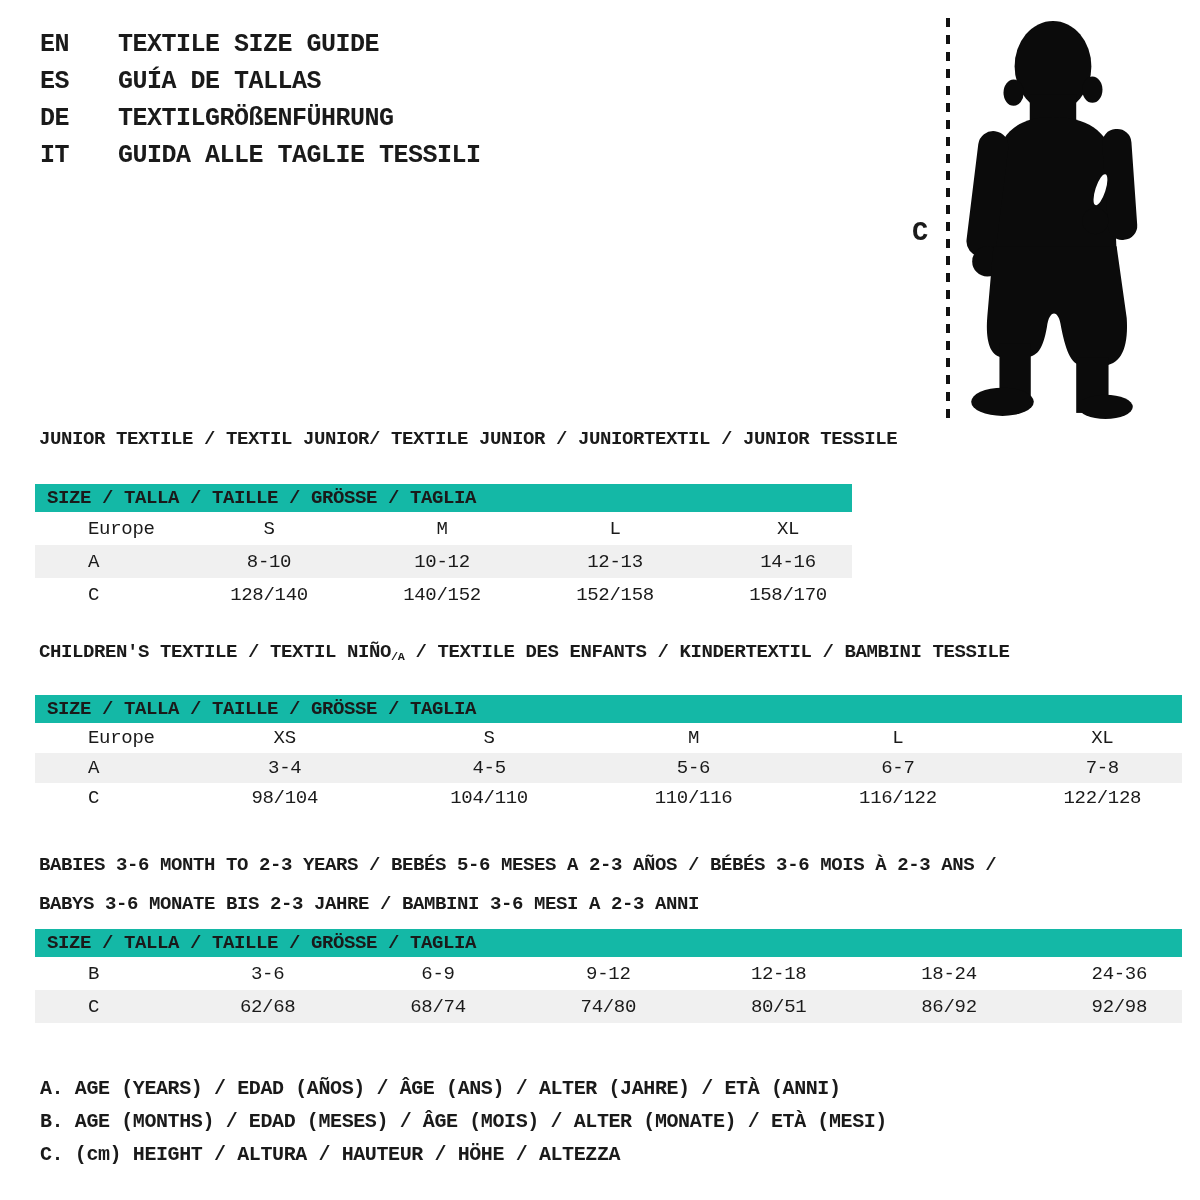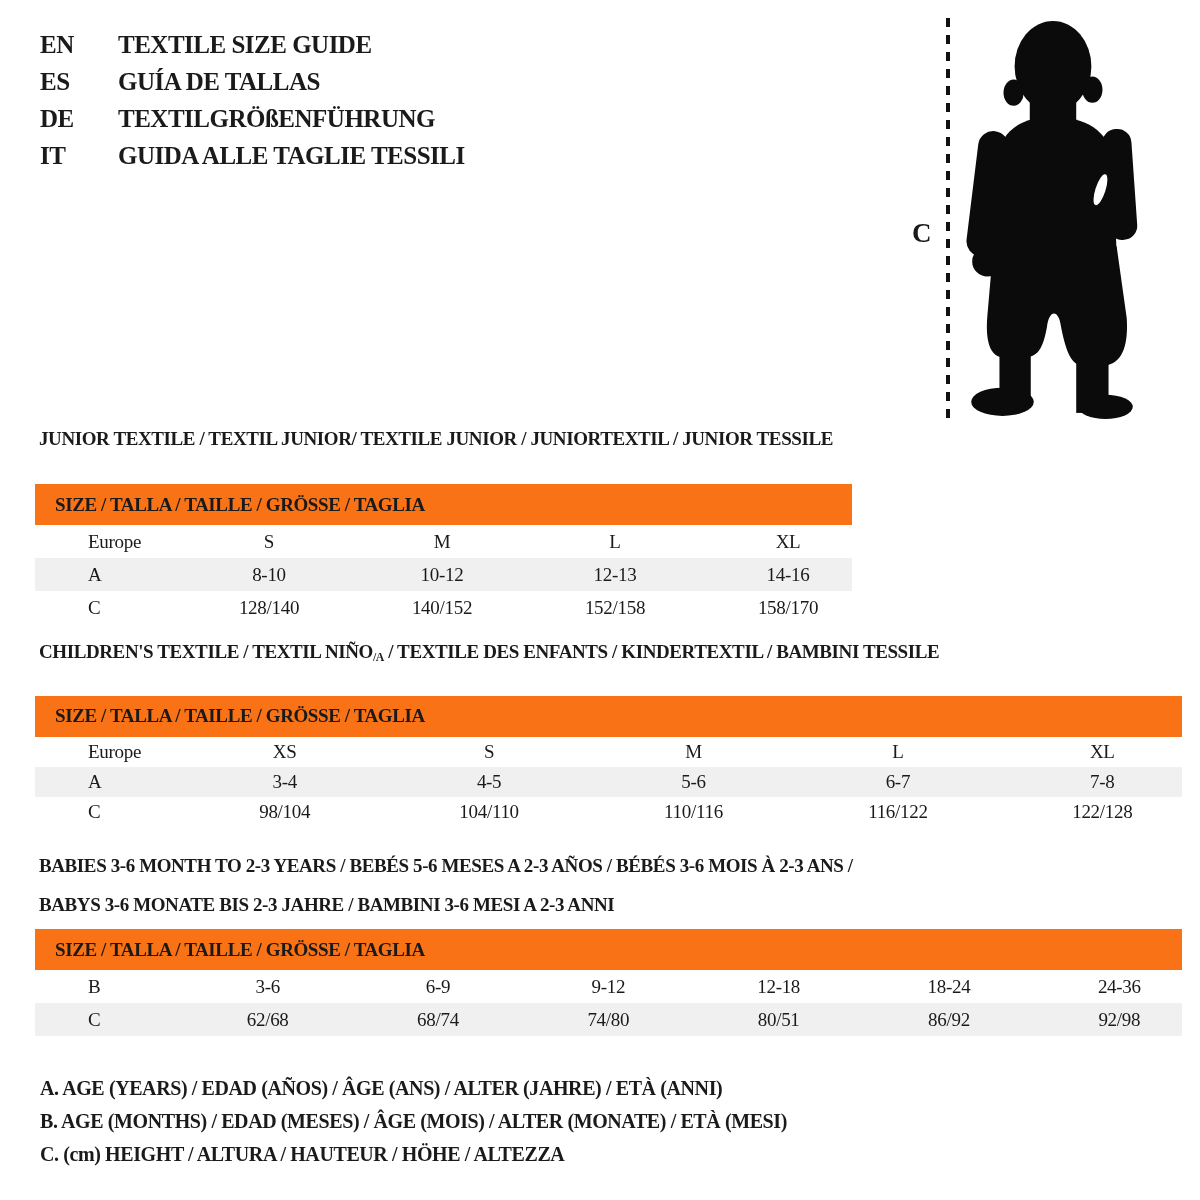--- a/index.html
+++ b/index.html
@@ -2,21 +2,21 @@
 <html><head>
 <meta charset="utf-8">
 <style>
   html, body { margin: 0; padding: 0; background: #ffffff; }
   .canvas {
     position: relative;
     width: 1200px;
     height: 1200px;
     background: #ffffff;
     color: #1a1a1a;
-    font-family: Liberation Serif, serif;
+    font-family: Liberation Mono, monospace;
     overflow: hidden;
   }
 
   
   .lang-block { position: absolute; left: 40px; top: 26px; }
   .lang-row { display: flex; font-weight: 700; font-size: 25px; line-height: 37px; letter-spacing: -0.5px; }
   .lang-code { width: 78px; flex: 0 0 78px; }
 
   
   .figure { position: absolute; left: 900px; top: 10px; width: 260px; height: 420px; }
@@ -25,22 +25,22 @@
   .toddler { position: absolute; left: 62px; top: 8px; }
 
   
   .size-table { position: absolute; left: 35px; }
   .size-table h2 {
     margin: 0 0 0 4px; font-size: 19px; font-weight: 700;
     letter-spacing: -0.4px; line-height: 22px; white-space: nowrap;
   }
   .size-table h2 sub { font-size: 0.62em; vertical-align: -0.25em; }
   .band {
-    background: #f97316; height: 41px; display: flex; align-items: center;
-    padding-left: 20px; box-sizing: border-box;
+    background: #14b8a6; height: 28px; display: flex; align-items: center;
+    padding-left: 12px; box-sizing: border-box;
     font-weight: 700; font-size: 19px; letter-spacing: -0.4px;
   }
   .trow { display: grid; align-items: center; font-size: 19px; letter-spacing: -0.3px; }
   .trow .cell { text-align: center; margin-left: 45px; }
   .trow .cell.rlabel { text-align: left; padding-left: 8px; }
   .trow.alt { background: #f0f0f0; }
 
   .junior { top: 428px; width: 817px; }
   .junior .band { margin-top: 34px; }
   .junior .trow { height: 33px; grid-template-columns: 125px repeat(4, 1fr); }

